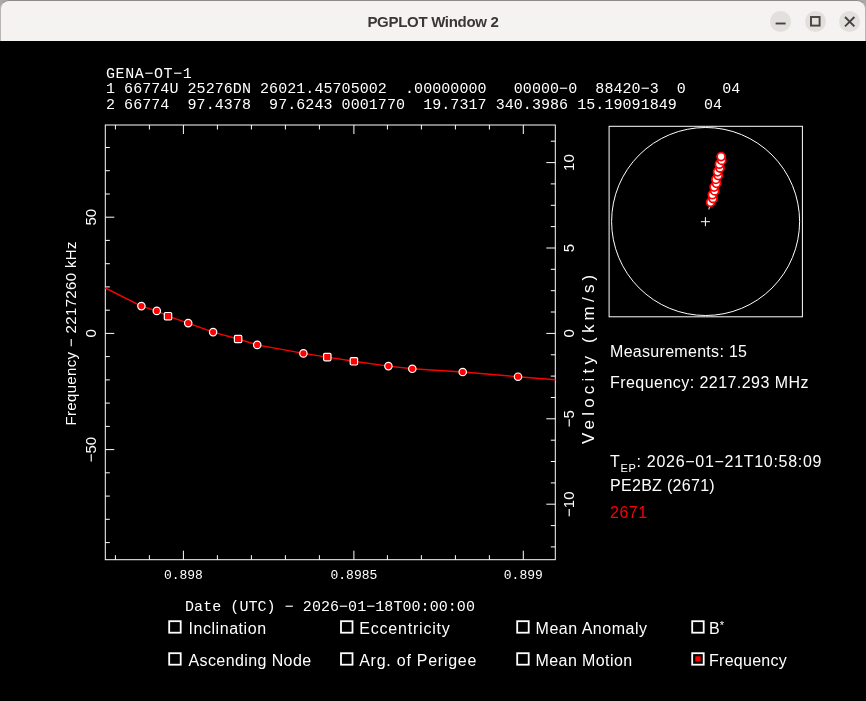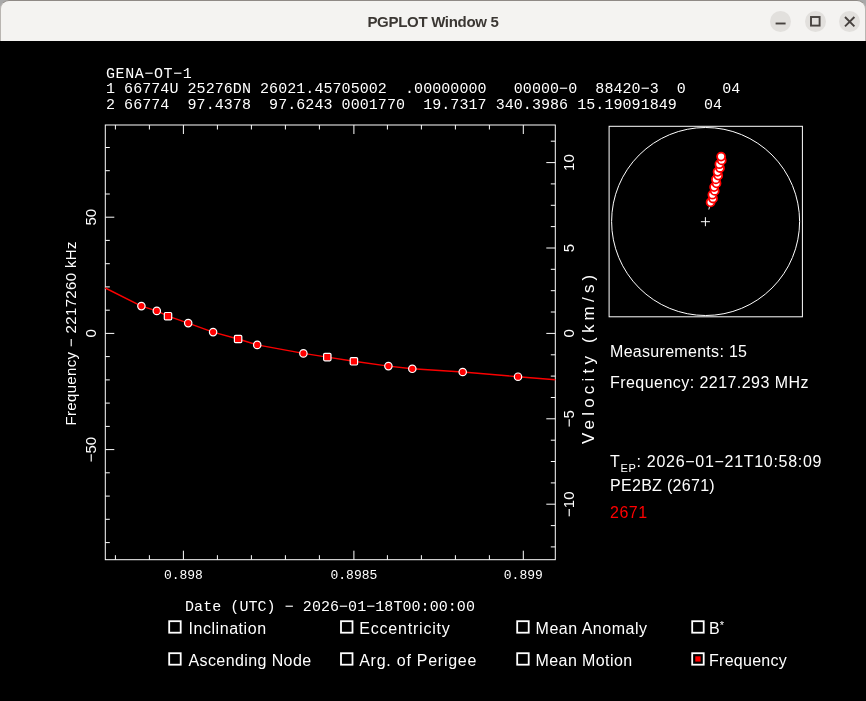--- a/index.html
+++ b/index.html
@@ -10,21 +10,21 @@
 #title{position:absolute;top:0;left:0;width:100%;height:40px;line-height:41px;text-align:center;
   font-family:"Liberation Sans",sans-serif;font-weight:bold;font-size:15px;letter-spacing:-0.3px;color:#3b3733;}
 .btn{position:absolute;top:9.7px;width:21px;height:21px;border-radius:50%;background:#e2e0dd;}
 svg{position:absolute;top:0;left:0;}
 #black{position:absolute;top:41px;left:0;width:866px;height:660px;background:#000;}
 </style>
 </head>
 <body>
 <div id="corners"></div>
 <div id="titlebar">
-<div id="title">PGPLOT Window 5</div>
+<div id="title">PGPLOT Window 2</div>
 <div class="btn" style="left:769.1px"></div>
 <div class="btn" style="left:803.7px"></div>
 <div class="btn" style="left:838.2px"></div>
 <svg width="866" height="41" viewBox="0 0 866 41" style="position:absolute;top:0;left:0">
 <g stroke="#47423f" stroke-width="1.9" fill="none">
 <path d="M774.6 22.5h10"></path>
 <rect x="810" y="16" width="8.6" height="8.6"></rect>
 <path d="M844 16 l9.4 9.4 M853.4 16 l-9.4 9.4"></path>
 </g>
 </svg>

